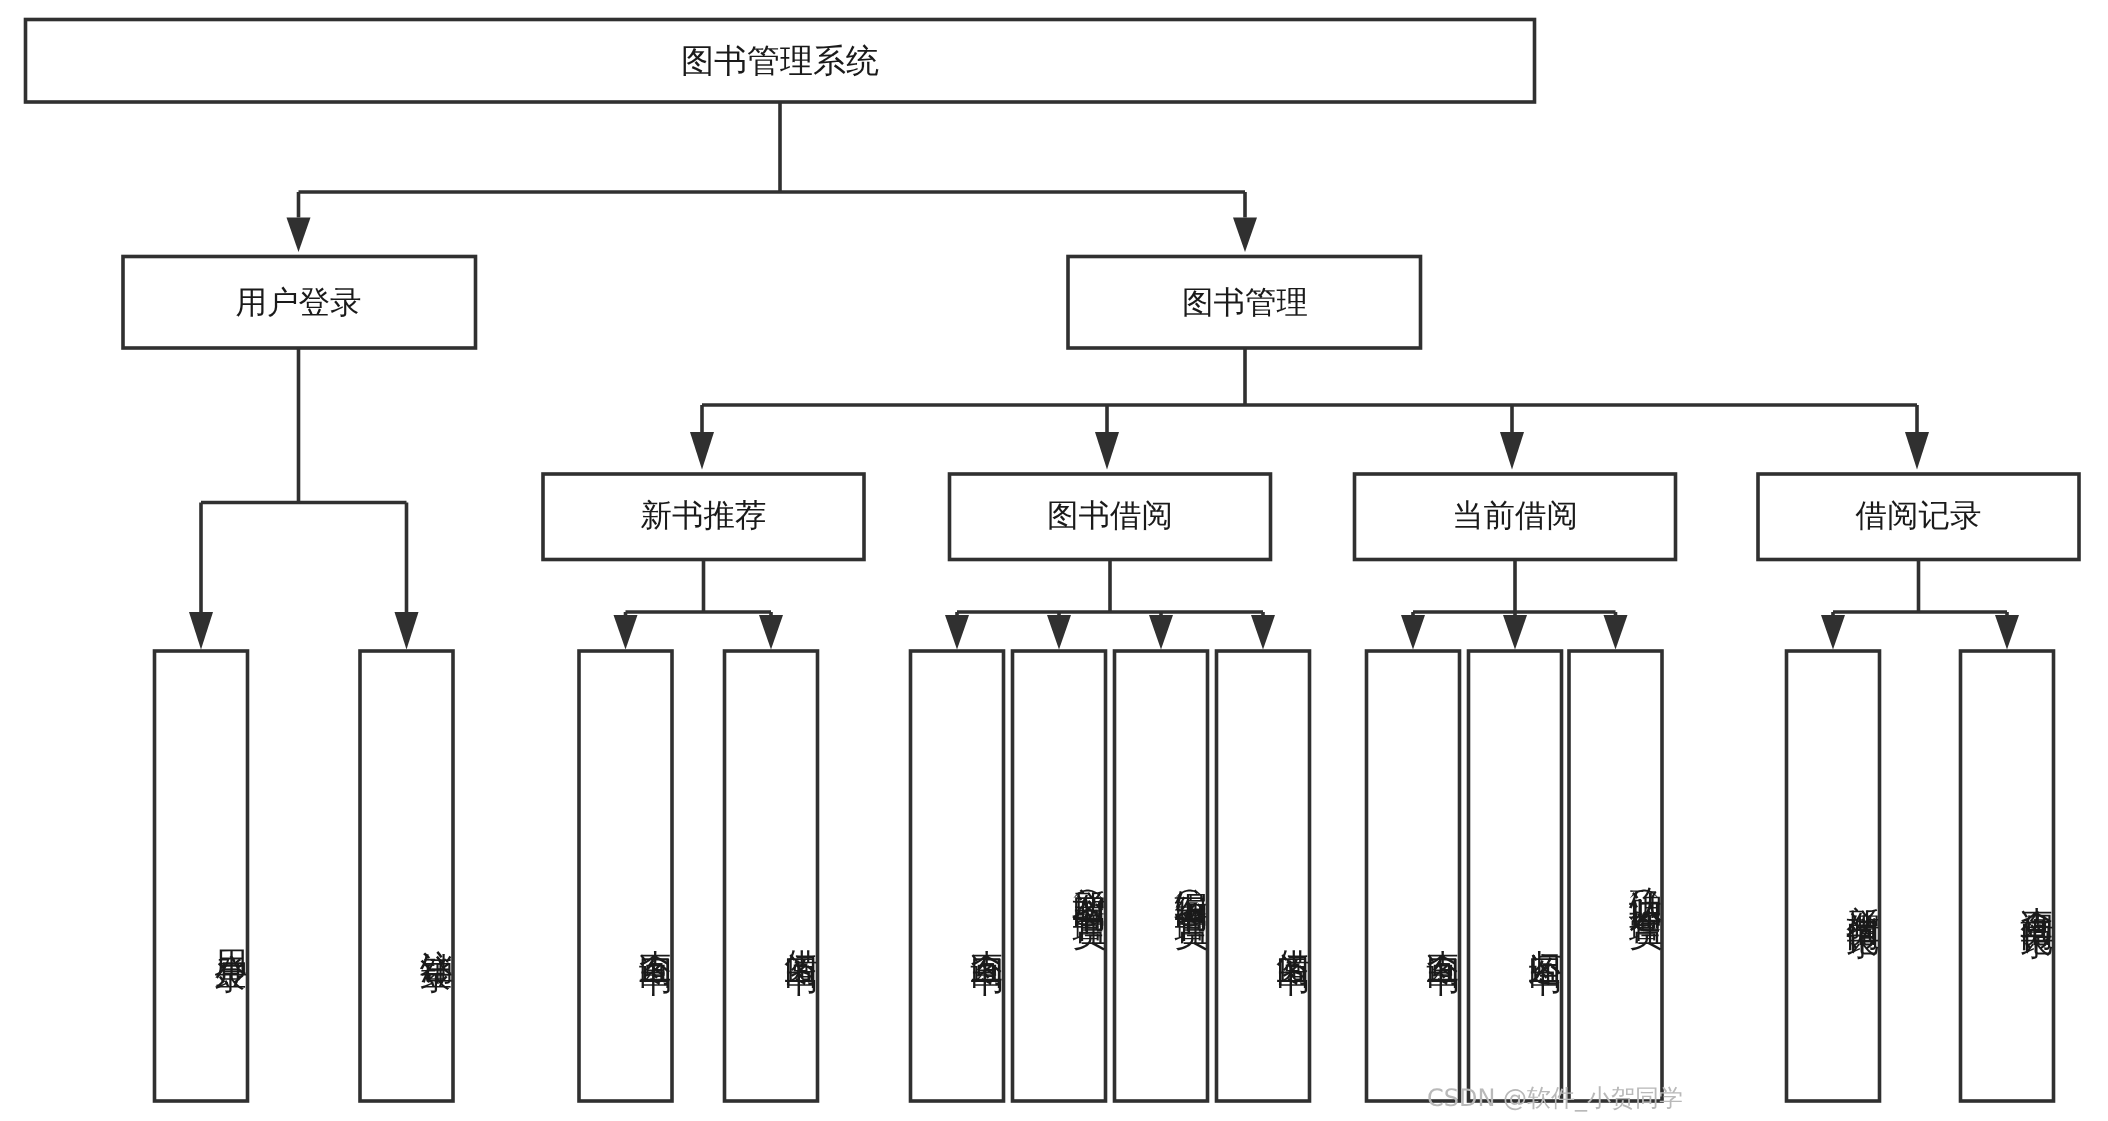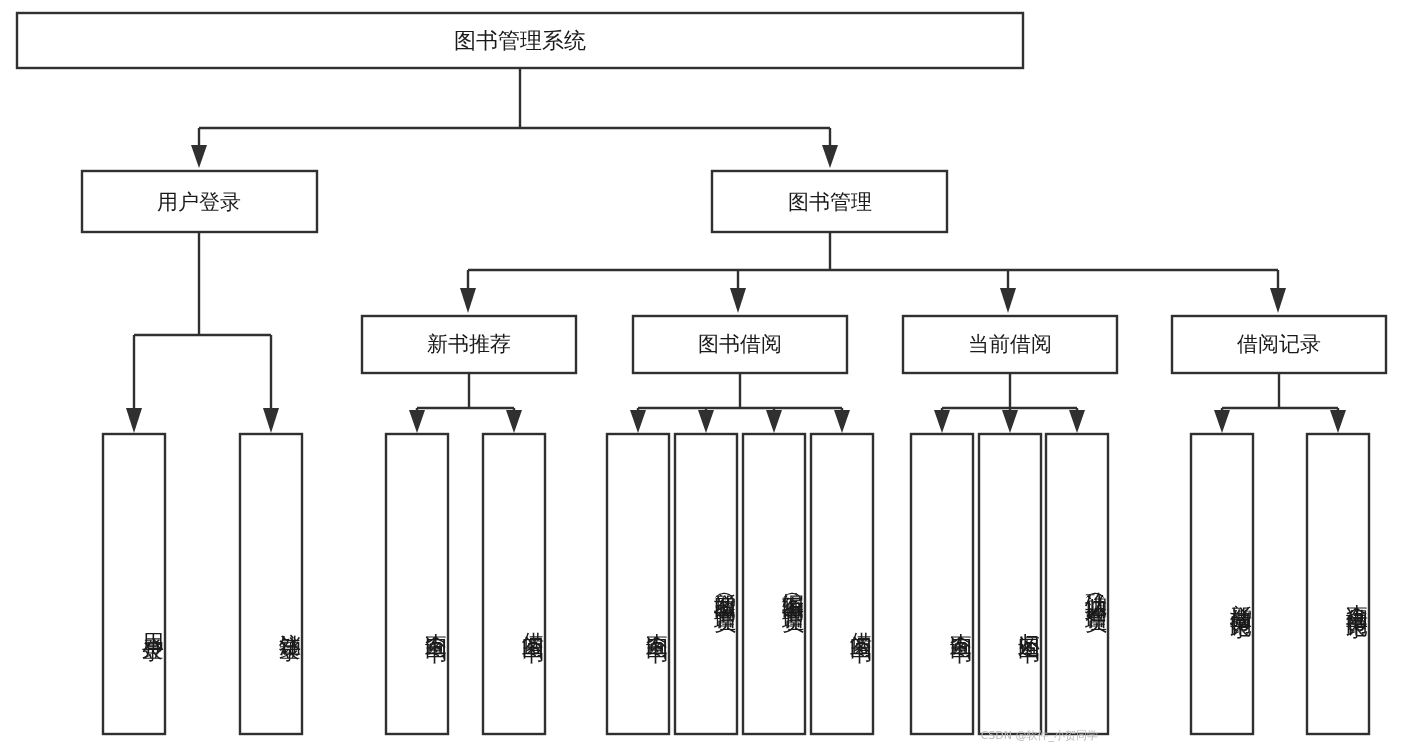--- a/index.html
+++ b/index.html
@@ -62,24 +62,24 @@
     letter-spacing: 3px;
     text-align: center;
     white-space: nowrap;
     pointer-events: none;
     display: flex;
     align-items: flex-start;
     justify-content: center;
   }
   .watermark {
     position: absolute;
-    right: 28px;
+    right: 4px;
     bottom: 4px;
     font-family: "DejaVu Sans", "Liberation Sans", sans-serif;
-    font-size: 11px;
+    font-size: 16px;
     color: #b9b9b9;
     white-space: nowrap;
   }
 </style>
 </head>
 <body>
 
 <div id="diagram-root">
 
   <svg class="tree-canvas" viewBox="0 0 1405 747" xmlns="http://www.w3.org/2000/svg">

